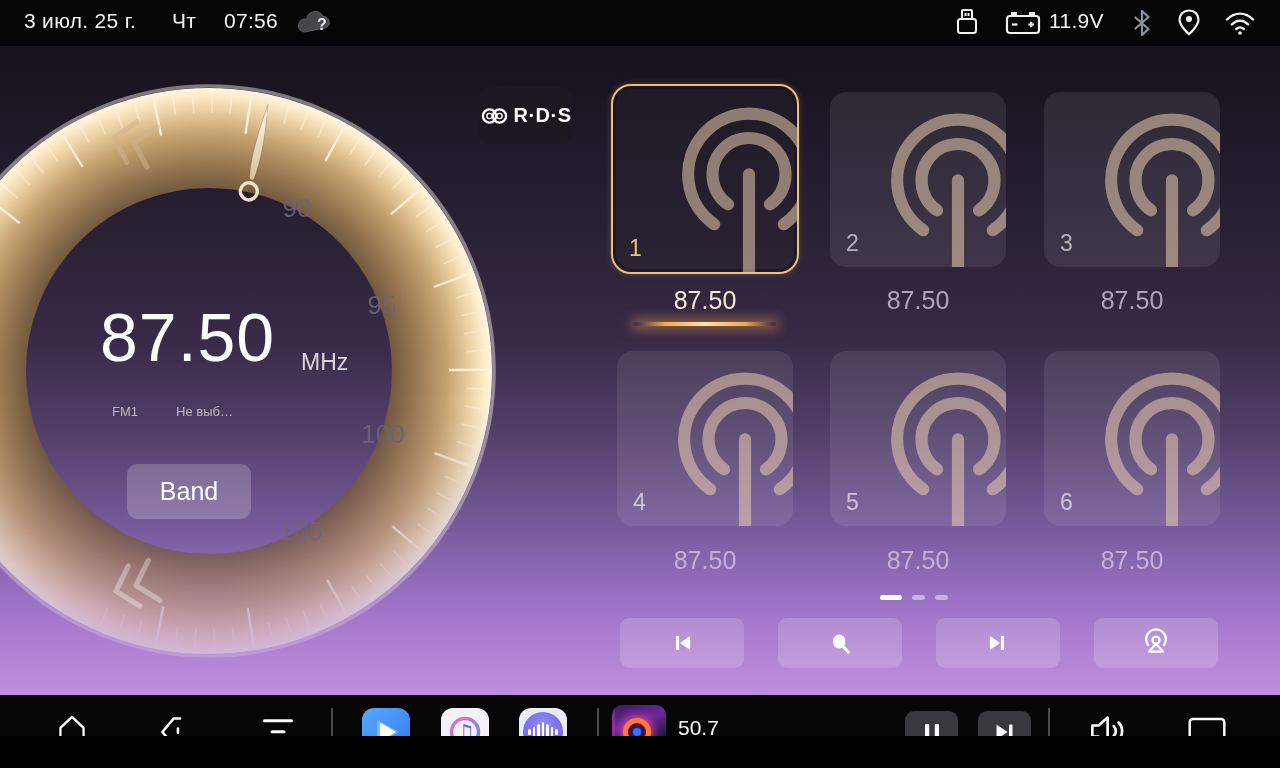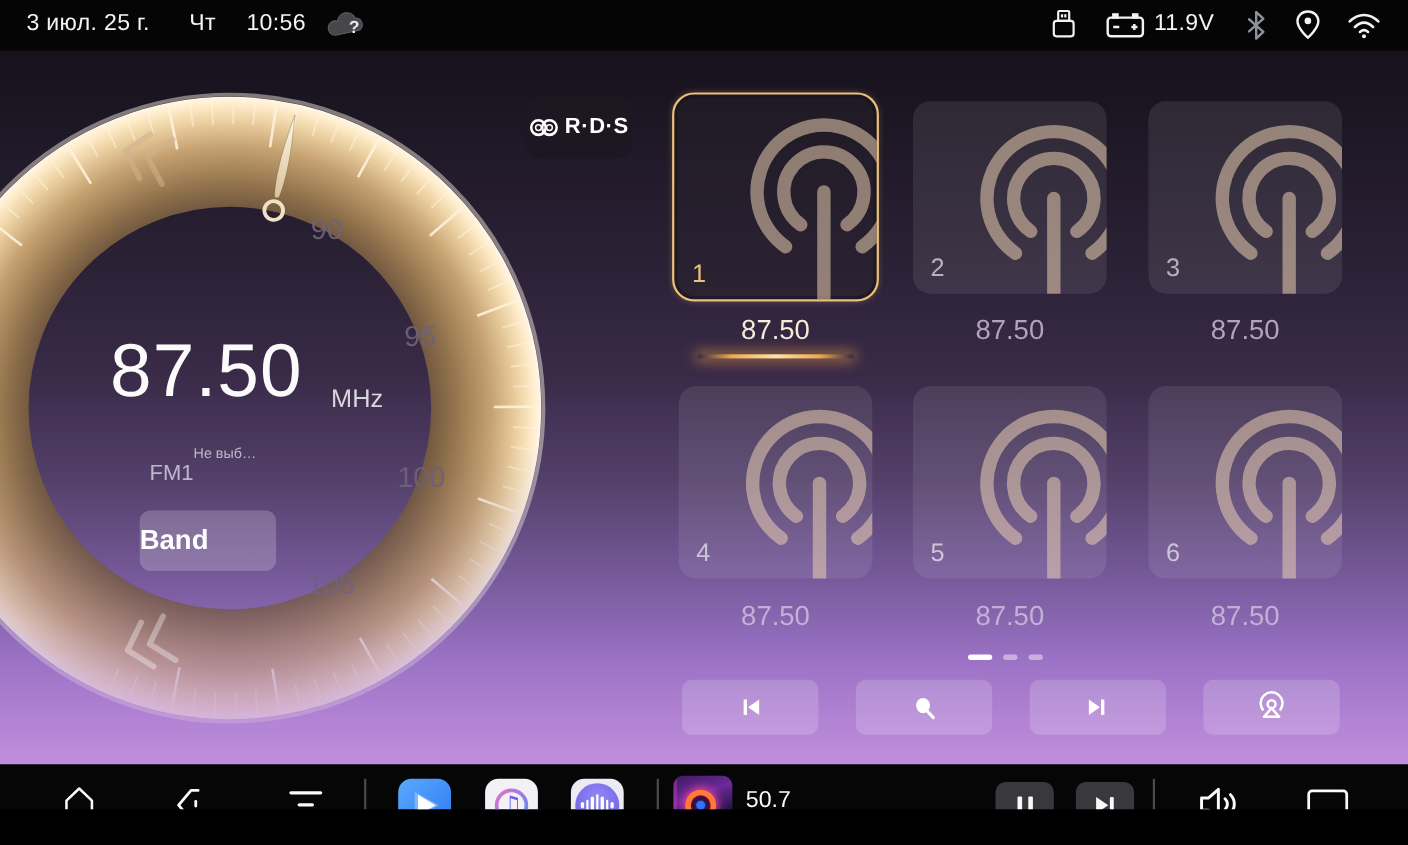--- a/index.html
+++ b/index.html
@@ -17,25 +17,25 @@
     background:linear-gradient(180deg,#16111b 0%,#211a2a 16%,#2b2135 30%,#3a2b49 46%,
       #53406a 60%,#775a9b 74%,#9a71c4 85%,#b383d4 94%,#c08fdc 100%);}
   .abs{position:absolute;}
   
   #dial-svg{position:absolute;left:0;top:0;width:520px;height:649px;}
   .chevron{position:absolute;width:52px;height:52px;}
   
   #freq-main{position:absolute;left:100px;top:252px;width:210px;font-size:68px;font-weight:400;
     color:#fbfbfb;letter-spacing:1px;}
   #freq-unit{position:absolute;left:301px;top:303px;font-size:23px;color:rgba(255,255,255,.8);}
-  #band-label{position:absolute;left:136px;top:358px;font-size:20px;color:rgba(255,255,255,.62);margin-top:15px;}
+  #band-label{position:absolute;left:112px;top:358px;font-size:13px;color:rgba(255,255,255,.62);}
   #station-label{position:absolute;left:176px;top:358px;font-size:13px;color:rgba(255,255,255,.62);}
   #band-btn{position:absolute;left:127px;top:418px;width:124px;height:55px;border-radius:10px;
-    background:rgba(255,255,255,.2);display:flex;align-items:center;
-    font-size:25px;font-weight:700;color:#fff;}
+    background:rgba(255,255,255,.2);display:flex;align-items:center;justify-content:center;
+    font-size:25px;font-weight:400;color:#fff;}
   
   #rds-badge{position:absolute;left:478px;top:41px;width:96px;height:57px;border-radius:14px;
     background:#1d1721;display:flex;align-items:center;justify-content:center;gap:3px;}
   #rds-badge .rds-text{font-size:20px;font-weight:700;color:#fff;letter-spacing:.5px;}
   
   .preset-tile{position:absolute;width:176px;height:175px;border-radius:16px;overflow:hidden;
     background:rgba(255,255,255,.085);color:rgba(234,206,176,.55);}
   .preset-tile.sel{width:188px;height:190px;border-radius:20px;border:2.5px solid #ecc078;
     box-shadow:inset 0 0 0 3px rgba(22,16,26,.45), 0 0 6px rgba(236,192,120,.25);
     background:rgba(40,33,42,.45);}
@@ -81,21 +81,21 @@
   svg{display:block;}
 </style>
 </head>
 <body>
 
 <div id="screen">
 
   <div id="status-bar">
     <span class="txt" style="left:24px">3 июл. 25 г.</span>
     <span class="txt" style="left:172px">Чт</span>
-    <span class="txt" style="left:224px">10:56</span>
+    <span class="txt" style="left:224px">07:56</span>
     <svg class="abs" style="left:294px;top:7px" width="42" height="32" viewBox="0 0 42 32">
       <path d="M11 25 a6.5 6.5 0 1 1 1.8-12.7 A8.5 8.5 0 0 1 29 9.5 a6 6 0 0 1 3.6 11 z" fill="#46464b" stroke="#5e5e63" stroke-width="1"></path>
       <text x="28" y="23" font-size="16" font-weight="700" fill="#e9e9ec" text-anchor="middle">?</text>
     </svg>
     <svg class="abs" style="left:953px;top:7px" width="28" height="32" viewBox="0 0 28 32" fill="none" stroke="#f2f2f2" stroke-width="2">
       <rect x="9" y="3" width="10" height="9" rx="1"></rect>
       <rect x="5" y="12" width="18" height="14" rx="2.5"></rect>
       <line x1="12.5" y1="6" x2="12.5" y2="9"></line>
       <line x1="15.5" y1="6" x2="15.5" y2="9"></line>
     </svg>

